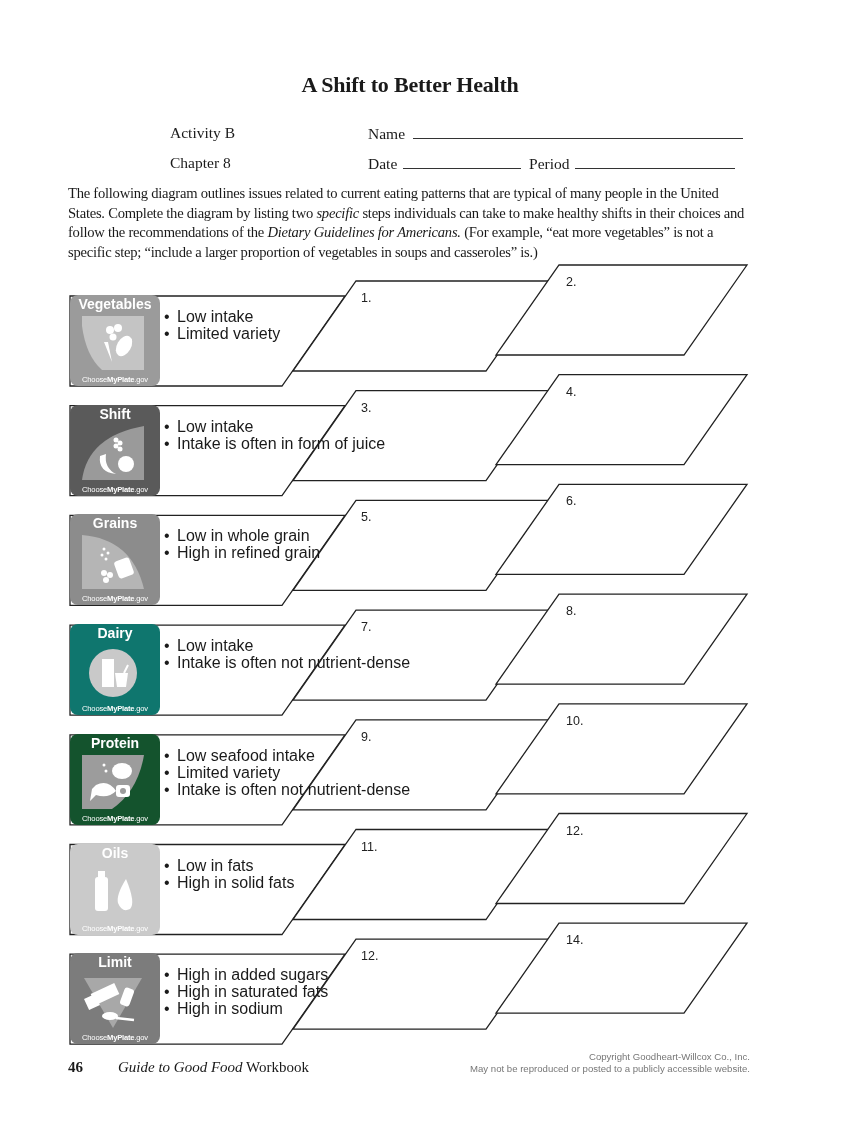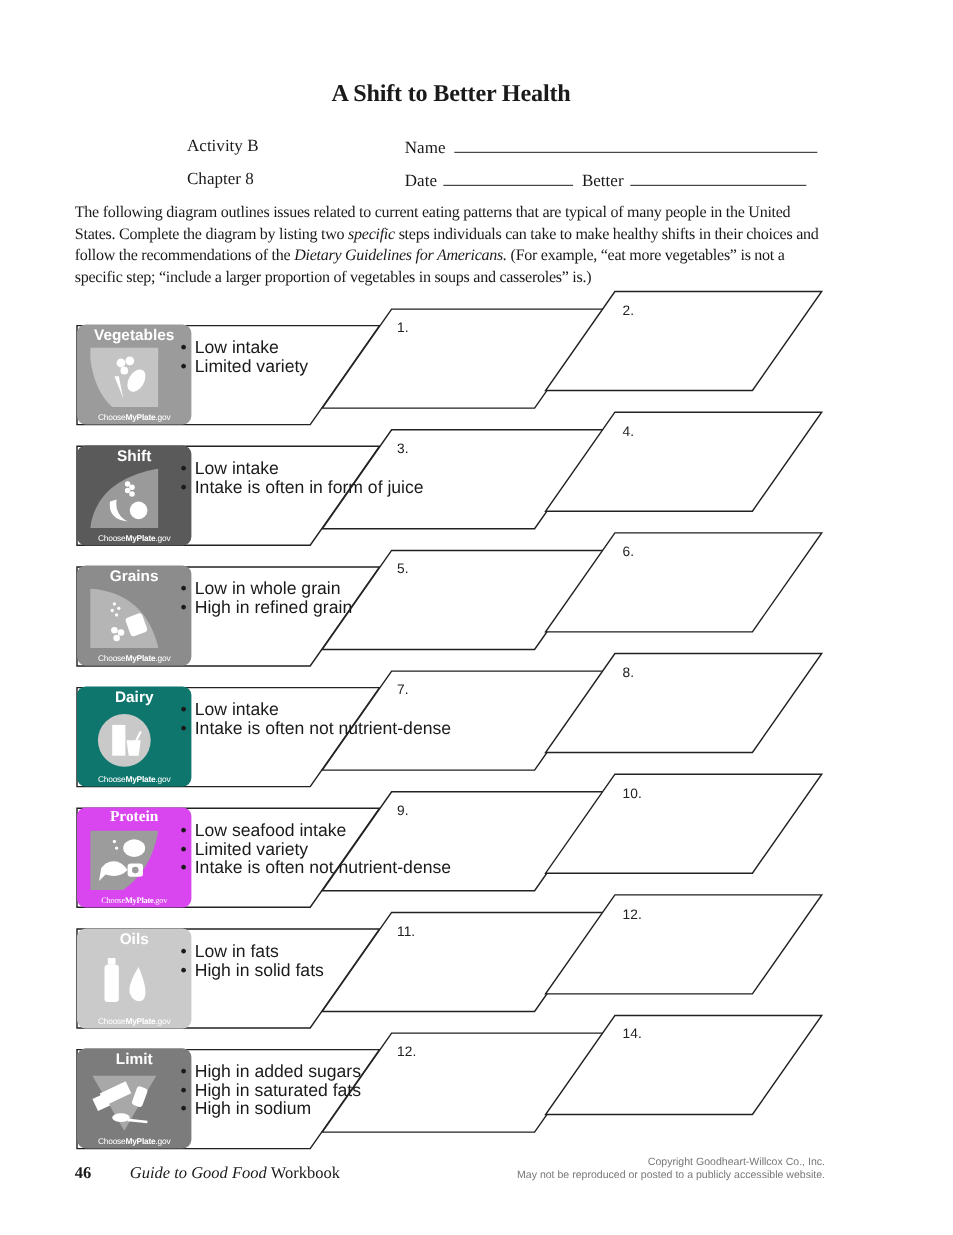--- a/index.html
+++ b/index.html
@@ -6,21 +6,21 @@
   body { width: 866px; height: 1123px; position: relative; overflow: hidden; color: #1a1a1a; }
   .serif { font-family: "Liberation Serif", "DejaVu Serif", serif; }
   .sans { font-family: "Liberation Sans", "DejaVu Sans", sans-serif; }
   #title { position: absolute; left: 0; width: 820px; top: 72px; text-align: center; font-size: 22px; font-weight: bold; letter-spacing: -0.2px; }
   .meta { position: absolute; font-size: 15.5px; }
   .line { display: inline-block; border-bottom: 1px solid #333; vertical-align: baseline; height: 14px; }
   #intro { position: absolute; left: 68px; top: 184px; width: 690px; font-size: 14.6px; line-height: 19.5px; letter-spacing: -0.25px; }
   #diagram { position: absolute; left: 0; top: 0; }
   .shape { fill: #ffffff; stroke: #222; stroke-width: 1.3; }
   .num { position: absolute; font-size: 12.5px; color: #222; }
-  .icon { position: absolute; left: 70px; width: 104px; height: 91px; border-radius: 8px; overflow: hidden; }
+  .icon { position: absolute; left: 70px; width: 90px; height: 91px; border-radius: 8px; overflow: hidden; }
   .icon .lbl { position: absolute; left: 0; right: 0; top: 1px; text-align: center; font-weight: bold; color: #fff; font-size: 14px; }
   .icon .plate { position: absolute; left: 12px; top: 21px; width: 62px; height: 54px; }
   .icon .foot { position: absolute; left: 0; right: 0; bottom: 2px; text-align: center; font-size: 7.6px; color: #fff; letter-spacing: -0.2px; }
   .icon .foot b { font-weight: bold; }
   .bullets { position: absolute; left: 163px; margin: 0; padding: 0; list-style: none; font-size: 16px; line-height: 17px; }
   .bullets li { position: relative; padding-left: 14px; }
   .bullets li::before { content: "\2022"; position: absolute; left: 1px; top: 0; }
   #footer-page { position: absolute; left: 68px; top: 1059px; font-size: 15px; font-weight: bold; }
   #footer-book { position: absolute; left: 118px; top: 1059px; font-size: 15px; }
   #footer-copy { position: absolute; right: 116px; top: 1051px; font-size: 9.6px; color: #777; text-align: right; line-height: 11.5px; margin-left: 44px; }
@@ -33,21 +33,21 @@
 <div class="meta serif" style="left:170px; top:124px;">Activity B</div>
 <div class="meta serif" style="left:170px; top:154px;">Chapter 8</div>
 
 <div class="meta serif" style="left:368px; top:124px;">
   <span>Name</span>
   <span class="line" style="width:330px; margin-left:4px;"></span>
 </div>
 <div class="meta serif" style="left:368px; top:154px;">
   <span>Date</span>
   <span class="line" style="width:118px; margin-left:2px;"></span>
-  <span style="margin-left:4px;">Better</span>
+  <span style="margin-left:4px;">Period</span>
   <span class="line" style="width:160px; margin-left:2px;"></span>
 </div>
 
 <div id="intro" class="serif"><span>The following diagram outlines issues related to current eating patterns that are typical of many people in the United States. Complete the diagram by listing two </span><i>specific</i><span> steps individuals can take to make healthy shifts in their choices and follow the recommendations of the </span><i>Dietary Guidelines for Americans.</i><span> (For example, “eat more vegetables” is not a specific step; “include a larger proportion of vegetables in soups and casseroles” is.)</span></div>
 
 <svg id="diagram" width="866" height="1123">
     <polygon points="70,296 345,296 282,386 70,386" class="shape"></polygon>
     <polygon points="356,281 549,281 486,371 293,371" class="shape"></polygon>
     <polygon points="559,265 747,265 684,355 496,355" class="shape"></polygon>
     <polygon points="70,405.7 345,405.7 282,495.7 70,495.7" class="shape"></polygon>
@@ -155,21 +155,21 @@
       <ul class="bullets sans" style="top: 637.1px;">
         <li>Low intake</li>
         <li>Intake is often not nutrient-dense</li>
       </ul>
       <div class="num sans" style="left: 361px; top: 620.1px;">7.</div>
       <div class="num sans" style="left: 566px; top: 604.1px;">8.</div>
       <div style="position: absolute; left: 330px; top: 638.1px; width: 180px; height: 56px;"></div>
       <div style="position: absolute; left: 535px; top: 622.1px; width: 180px; height: 56px;"></div>
     </div>
     <div>
-      <div class="icon sans" style="top: 733.8px; background: #d946ef; font-family: Liberation Serif, serif;">
+      <div class="icon sans" style="top: 733.8px; background: #14532d;">
         <div class="lbl">Protein</div>
         <svg class="plate" viewBox="0 0 62 54">
           <path d="M0 0 H62 Q56 36 30 54 H0 Z" fill="#9c9c9c"></path>
           <ellipse cx="40" cy="16" rx="10" ry="8" fill="#fff"></ellipse>
           <path d="M14 30 Q26 24 34 36 Q26 44 14 40 L8 46 L10 34 Z" fill="#fff"></path>
           <rect x="34" y="30" width="14" height="12" rx="3" fill="#fff"></rect>
           <circle cx="41" cy="36" r="3" fill="#9c9c9c"></circle>
           <circle cx="22" cy="10" r="1.5" fill="#fff"></circle>
           <circle cx="24" cy="16" r="1.5" fill="#fff"></circle>
         </svg>

